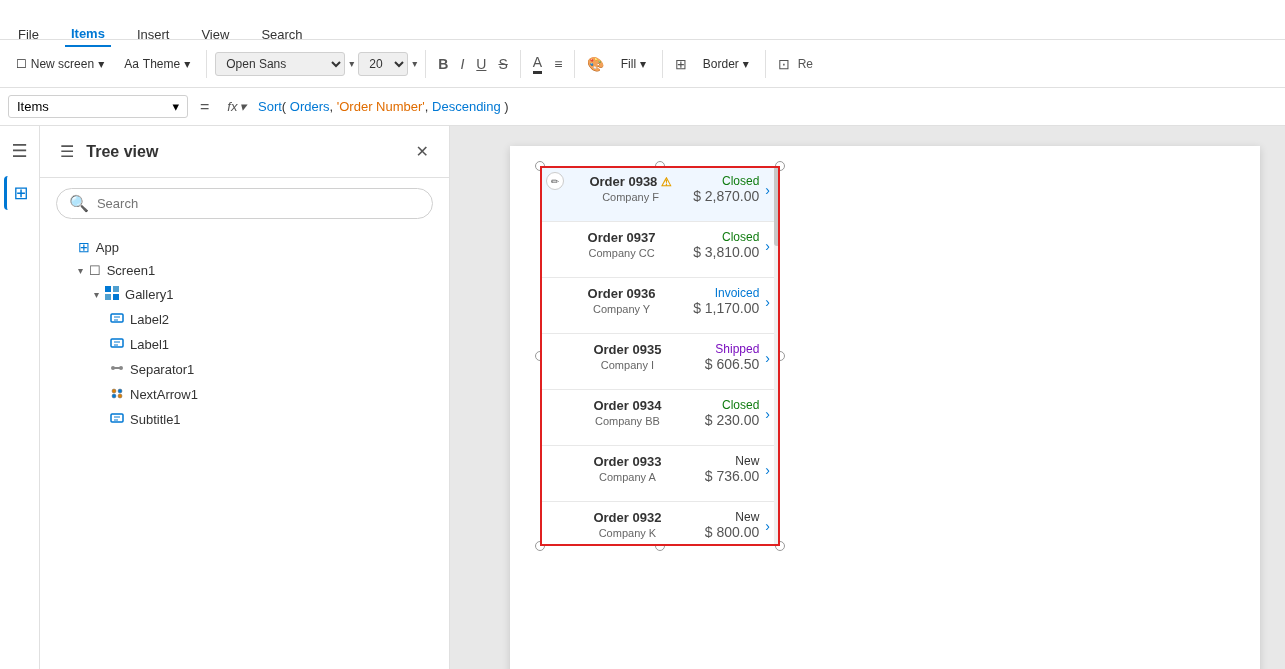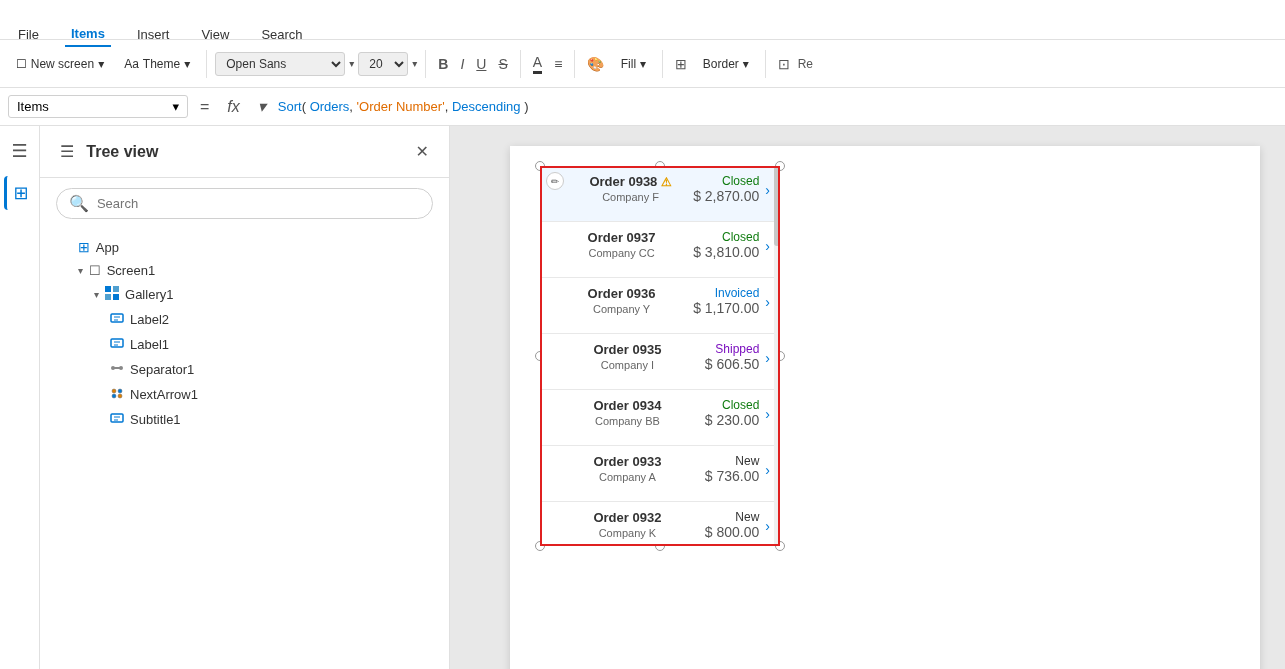--- a/index.html
+++ b/index.html
@@ -40,21 +40,21 @@
       display: flex; align-items: center; background: white; height: 38px;
       padding: 0 8px; gap: 6px; border-bottom: 1px solid #e0e0e0;
     }
     .property-dropdown {
       display: flex; align-items: center; gap: 4px; border: 1px solid #d0d0d0;
       border-radius: 3px; padding: 3px 8px; font-size: 13px; width: 180px;
       cursor: pointer; background: white;
     }
     .equals-sign { font-size: 16px; color: #555; padding: 0 6px; }
     .fx-btn {
-      display: flex; align-items: center; gap: 18px; font-size: 16px;
+      display: flex; align-items: center; gap: 2px; font-size: 13px;
       color: #555; padding: 3px 6px; cursor: pointer; font-style: italic; text-align: center;
     }
     .formula-text { font-size: 13px; color: #0078d4; flex: 1; }
 
     
     .main-content {
       display: flex; height: calc(669px - 40px - 48px - 38px);
     }
 
     

